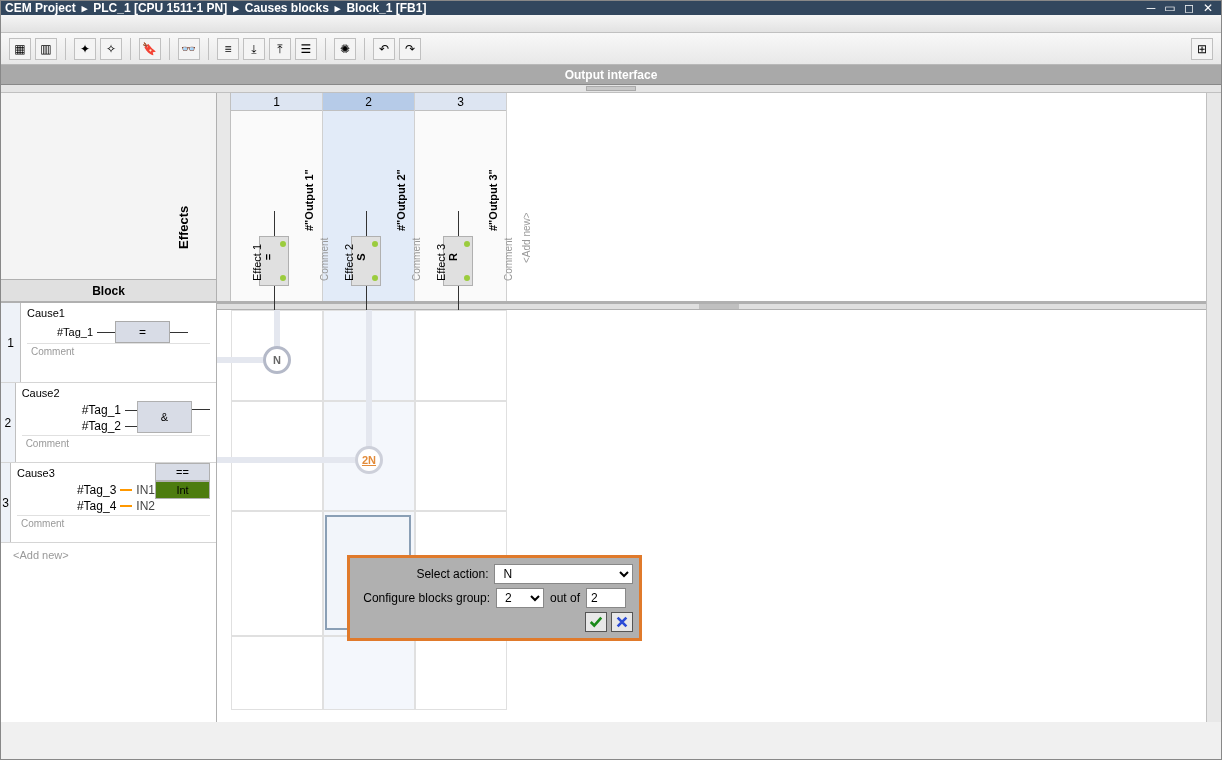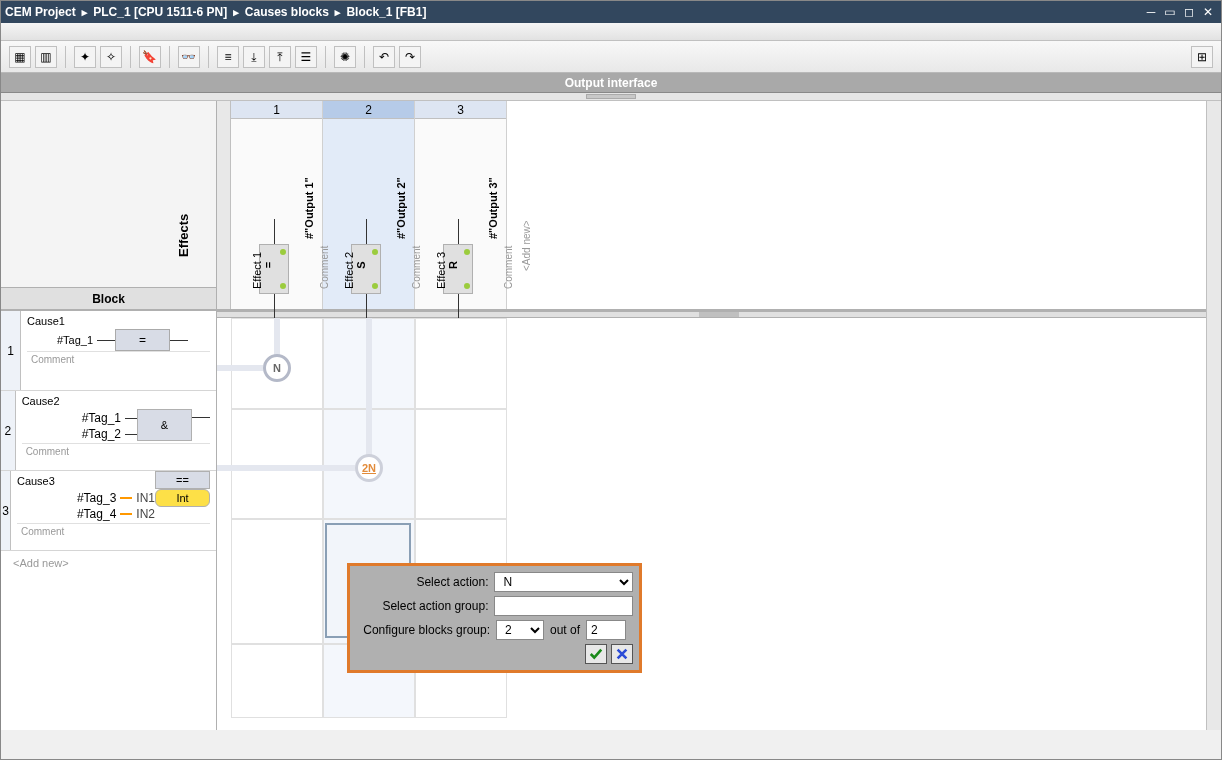--- a/index.html
+++ b/index.html
@@ -1,19 +1,19 @@
 <!DOCTYPE html>
 <html><head>
 <meta charset="utf-8">
 <style>
 * { box-sizing: border-box; margin: 0; padding: 0; font-family: "Segoe UI", Tahoma, sans-serif; font-size: 12px; }
 body { background: #f0f0f0; width: 1222px; height: 760px; overflow: hidden; border: 1px solid #888; }
 
 
-.title-bar { background: #32475e; color: #fff; height: 22px; display: flex; align-items: center; padding: 0 4px; justify-content: space-between; }
+.title-bar { background: #32475e; color: #fff; height: 14px; display: flex; align-items: center; padding: 0 4px; justify-content: space-between; }
 .breadcrumb { display: flex; align-items: center; gap: 6px; font-weight: bold; }
 .breadcrumb span { color: #fff; }
 .breadcrumb .sep { color: #fff; font-size: 11px; }
 .window-controls { display: flex; gap: 1px; }
 .window-controls div { width: 18px; height: 18px; color: #fff; display: flex; align-items: center; justify-content: center; cursor: pointer; }
 
 
 .edge-bar { height: 18px; background: linear-gradient(#f5f5f5,#e2e2e2); border-bottom: 1px solid #c0c0c0; }
 .toolbar { background: linear-gradient(#f8f8f8,#e8e8e8); height: 32px; border-bottom: 1px solid #b8b8b8; display: flex; align-items: center; padding: 0 8px; gap: 4px; justify-content: space-between; }
 .tbtn { width: 22px; height: 22px; border: 1px solid #c0c0c0; background: #f4f4f4; display: flex; align-items: center; justify-content: center; }
@@ -102,21 +102,21 @@
 .cause1-block .box{width:55px;height:22px;background:#d8dce6;border:1px solid #aaa;text-align:center;line-height:20px;}
 .cause1-block .w2{width:18px;height:1px;background:#333;}
 </style>
 </head>
 <body>
 
 <div class="title-bar">
   <div class="breadcrumb">
     <span>CEM Project</span>
     <span class="sep">▸</span>
-    <span>PLC_1 [CPU 1511-6 PN]</span>
+    <span>PLC_1 [CPU 1511-1 PN]</span>
     <span class="sep">▸</span>
     <span>Causes blocks</span>
     <span class="sep">▸</span>
     <span>Block_1 [FB1]</span>
   </div>
   <div class="window-controls">
     <div>─</div>
     <div>▭</div>
     <div>◻</div>
     <div>✕</div>
@@ -215,21 +215,21 @@
                   <span class="pin">IN1</span>
                 </div>
               <div class="tag-line orange">
                   <span>#Tag_4</span>
                   <span class="hwire"></span>
                   <span class="pin">IN2</span>
                 </div>
             </div>
             <div class="op-box-stack" style="margin-top:-18px;">
               <div class="op-box">==</div>
-              <div class="op-box" style="background:#fde047;border-radius:6px;">Int</div>
+              <div class="op-box" style="background:#4d7c0f;">Int</div>
             </div>
           </div>
           <div class="comment">Comment</div>
         </div>
       </div>
       <div class="add-new-row">&lt;Add new&gt;</div>
     </div>
   </div>
 
   <div class="right-panel">
@@ -306,26 +306,20 @@
       <div class="active-cell" style="left:108px;top:205px;width:86px;height:115px;"></div>
 
       <div class="popup" style="left:130px;top:245px;">
         <div class="popup-row">
           <label>Select action:</label>
           <select style="width:140px;">
             <option>N</option>
           </select>
         </div>
         <div class="popup-row">
-          <label>Select action group:</label>
-          <select class="sel-highlight" style="width:140px;">
-            <option>2 out of 2</option>
-          </select>
-        </div>
-        <div class="popup-row">
           <label>Configure blocks group:</label>
           <select style="width:48px;">
             <option>2</option>
           </select>
           <span style="margin:0 6px;">out of</span>
           <input type="text" style="width: 40px;" value="2">
         </div>
         <div class="popup-buttons">
           <div class="ok-btn">
             <svg viewBox="0 0 16 16">

